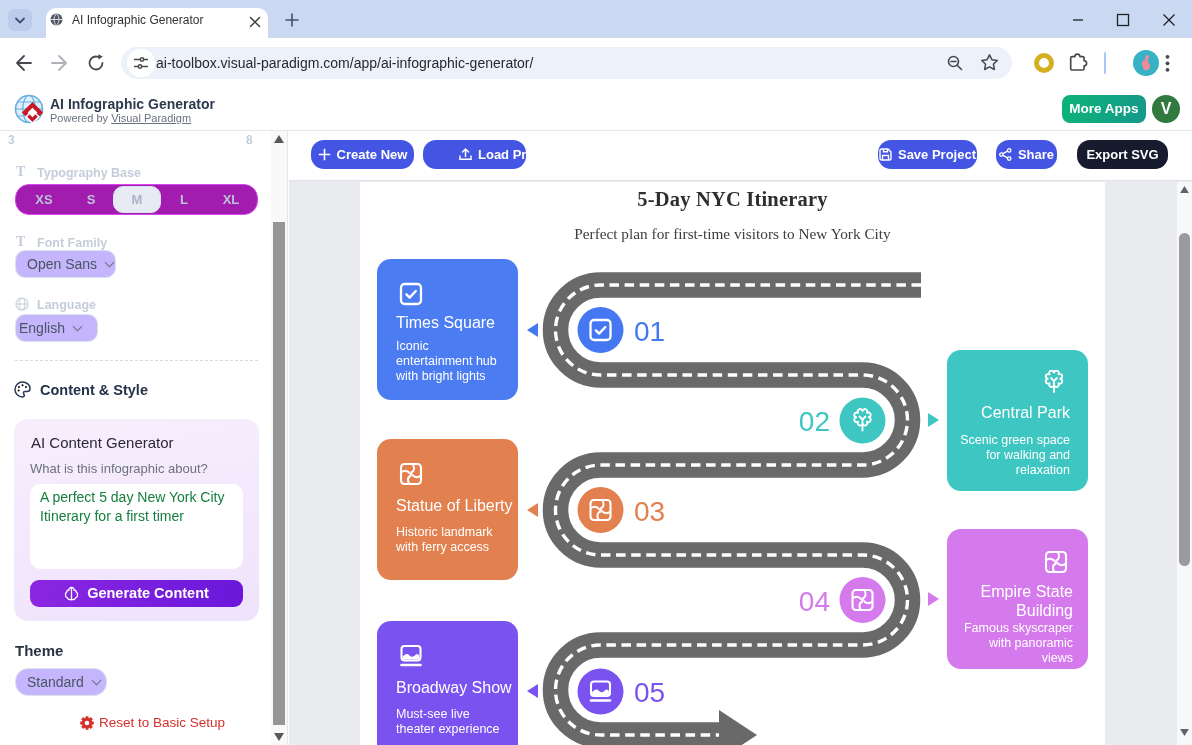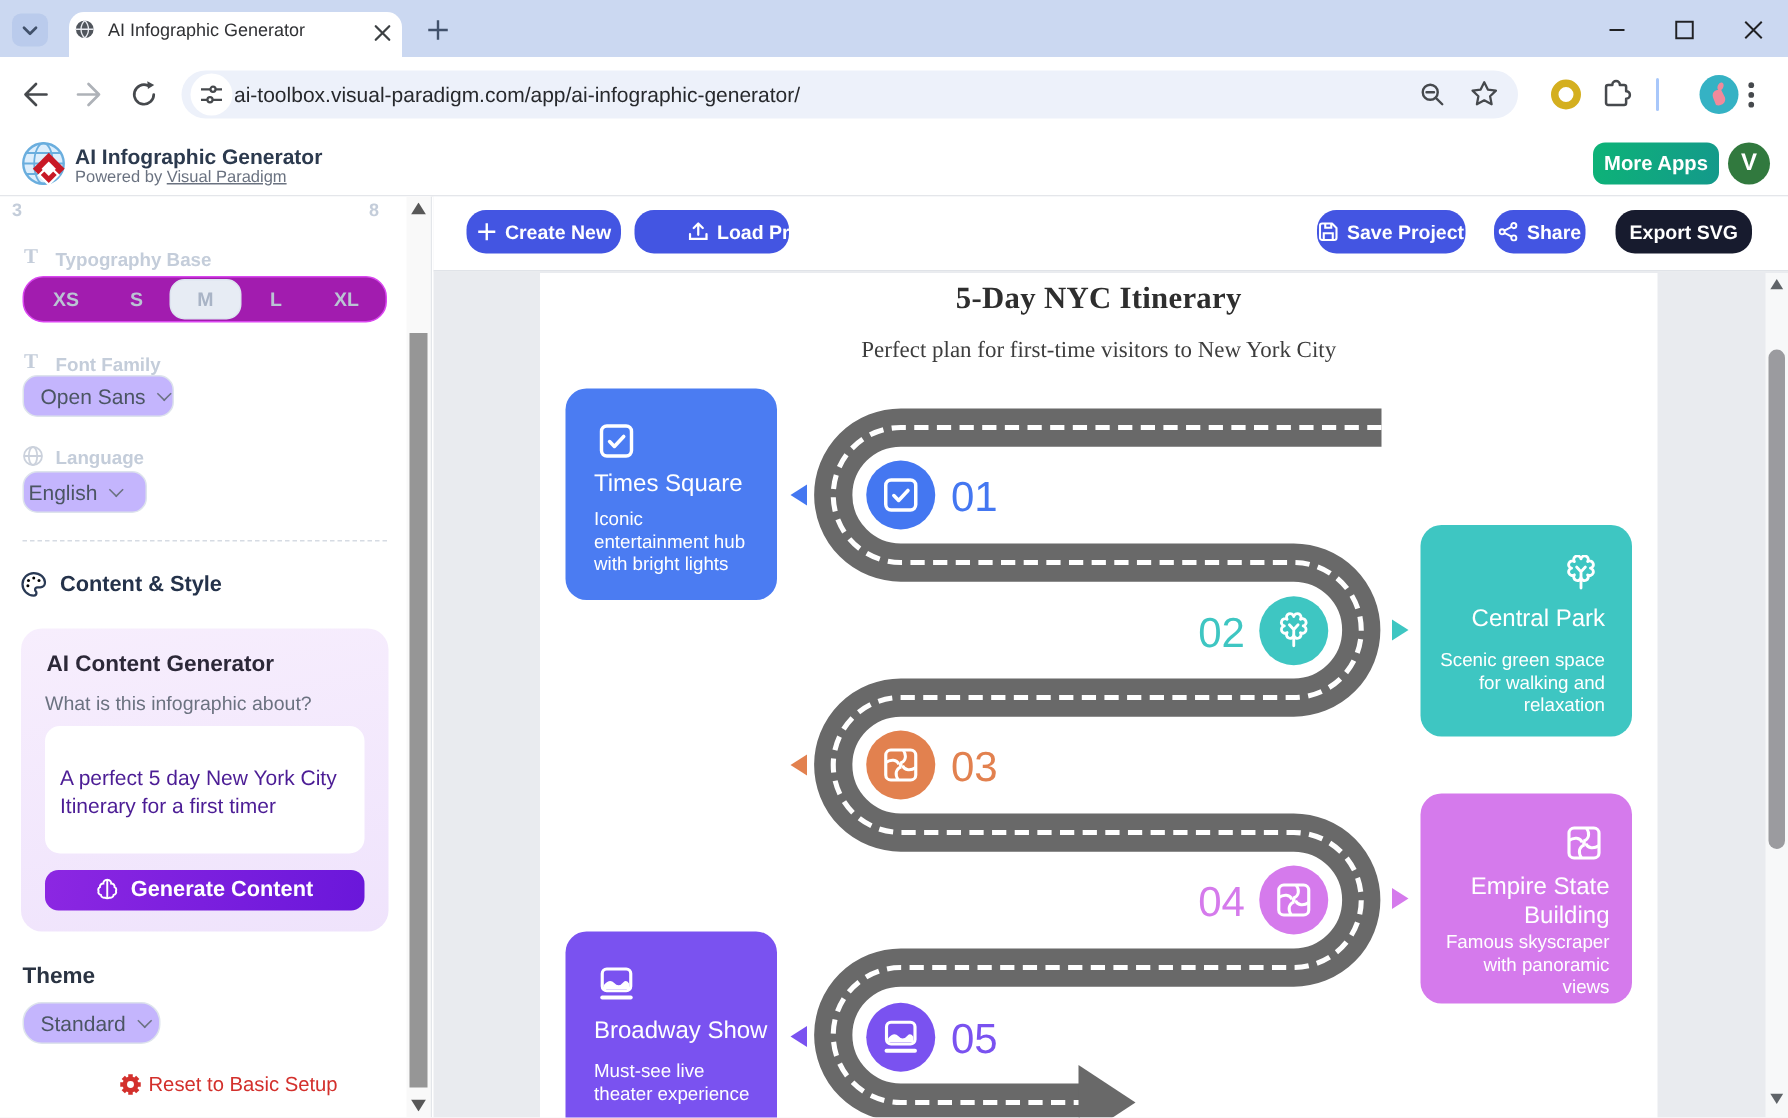--- a/index.html
+++ b/index.html
@@ -26,21 +26,21 @@
 
 #sidebar { position:absolute; left:0; top:131px; width:288px; height:614px; background:#fff; border-right:1px solid #e3e6ea; }
 .faded { color:#c4cdda; font-weight:bold; }
 #seg { position:absolute; left:15px; top:53px; width:243px; height:31px; background:#a21caf; border:1px solid #d946ef; border-radius:14px; }
 .segitem { position:absolute; top:0; height:29px; line-height:29px; font-size:13px; font-weight:bold; color:#bac4d3; text-align:center; }
 #segm { position:absolute; left:97px; top:1px; width:48px; height:27px; background:#e7ecf4; border:1px solid #dde4ef; border-radius:10px; }
 .select { position:absolute; background:#c4b5fd; border:1px solid #dde3ec; border-radius:10px; font-size:14px; color:#4b5563; white-space:nowrap; overflow:hidden; }
 .chev { display:inline-block; width:7px; height:7px; border-right:1.6px solid #6b7280; border-bottom:1.6px solid #6b7280; transform:rotate(45deg); margin-left:9px; vertical-align:3px; }
 #panel { position:absolute; left:14px; top:288px; width:245px; height:202px; border-radius:14px; background:linear-gradient(170deg,#f7eefd,#efe3fc); }
 #genbtn { position:absolute; left:16px; top:161px; width:213px; height:27px; border-radius:9px; background:linear-gradient(100deg,#8c27e2,#6a17da); color:#fff; font-size:14.5px; font-weight:bold; text-align:center; line-height:27px; }
-#txtarea { position:absolute; left:16px; top:65px; width:213px; height:85px; border-radius:10px; background:#fff; font-size:14px; color:#4c1d95; padding:25px 10px; line-height:18.5px; white-space:nowrap; }
+#txtarea { position:absolute; left:16px; top:65px; width:213px; height:85px; border-radius:10px; background:#fff; font-size:14px; color:#15803d; padding:4px 10px; line-height:18.5px; white-space:nowrap; }
 
 
 #sscroll { position:absolute; left:271px; top:0px; width:16px; height:614px; background:#f9f9f9; }
 #sthumb { position:absolute; left:2px; top:91px; width:12px; height:503px; background:#969696; border-radius:0px; }
 
 
 #main { position:absolute; left:289px; top:131px; width:903px; height:614px; background:#e9ebef; }
 #mtoolbar { position:absolute; left:0; top:0; width:903px; height:50px; background:#fff; border-bottom:1px solid #e0e3e8; }
 .btn { position:absolute; top:9px; height:29px; border-radius:13px; background:#4355e2; color:#fff; font-size:13px; font-weight:bold; line-height:29px; text-align:center; white-space:nowrap; overflow:hidden; }
 #mscroll { position:absolute; left:888px; top:51px; width:15px; height:563px; background:#f7f8f9; }
@@ -175,21 +175,21 @@
     <svg class="abs" style="left:14px;top:250px;" width="17" height="17" viewBox="0 0 17 17">
         <path d="M8.5 1 C4.4 1 1 4.4 1 8.5 C1 12.6 4.4 16 8.5 16 C9.6 16 10.3 15.2 10.3 14.3 C10.3 13.8 10.1 13.4 9.8 13.1 C9.5 12.8 9.4 12.5 9.4 12.1 C9.4 11.2 10.1 10.5 11 10.5 L12.9 10.5 C14.6 10.5 16 9.1 16 7.4 C16 3.8 12.6 1 8.5 1 Z" fill="none" stroke="#2a3a55" stroke-width="1.5"></path>
         <circle cx="5" cy="6" r="1"></circle>
         <circle cx="8.5" cy="4.3" r="1"></circle>
         <circle cx="12" cy="6" r="1"></circle>
         <circle cx="4.6" cy="9.5" r="1"></circle>
       </svg>
     <div class="abs" style="left:40px; top:251px; font-size:14.5px; font-weight:bold; color:#24324a;">Content &amp; Style</div>
 
     <div id="panel">
-      <div class="abs" style="left:17px; top:15px; font-size:15px; font-weight:bold; color:#2c2838;">AI Content Generator</div>
+      <div class="abs" style="left:17px; top:15px; font-size:15px; font-weight:normal; color:#2c2838;">AI Content Generator</div>
       <div class="abs" style="left:16px; top:42px; font-size:13px; color:#6b7280;">What is this infographic about?</div>
       <div id="txtarea">A perfect 5 day New York City<br>Itinerary for a first timer</div>
       <div id="genbtn"><svg width="15" height="15" viewBox="0 0 15 15" style="vertical-align:-3px;margin-right:8px;">
             <g fill="none" stroke="#fff" stroke-width="1.3">
               <path d="M7.5 1.5 C5.5 1.5 4.8 3 4.9 4 C3.5 4 2.5 5 2.6 6.4 C1.6 6.8 1.2 8 1.7 9 C1.2 10.2 2 11.5 3.3 11.7 C3.5 13 4.8 13.8 6 13.4 C6.5 13.9 8.5 13.9 9 13.4 C10.2 13.8 11.5 13 11.7 11.7 C13 11.5 13.8 10.2 13.3 9 C13.8 8 13.4 6.8 12.4 6.4 C12.5 5 11.5 4 10.1 4 C10.2 3 9.5 1.5 7.5 1.5 Z M7.5 1.8 V13.6"></path>
             </g>
           </svg>Generate Content</div>
     </div>
 
     <div class="abs" style="left:15px; top:511px; font-size:15px; font-weight:bold; color:#2a3342;">Theme</div>
@@ -297,20 +297,27 @@
         <div class="ctitle" style="left:19px; top:55px;">Times Square</div>
         <div class="cdesc" style="left:19px; top:80px; width:110px;">Iconic<br>entertainment hub<br>with bright lights</div>
       </div>
       <div class="card" style="left:587px; top:168px; height:141px; background:#3ec6c2; text-align:right;">
         <svg width="24" height="24" viewBox="-12 -12 24 24" style="position:absolute;right:22px;top:20px;">
             <use href="#ic-tree"></use>
           </svg>
         <div class="ctitle" style="right:18px; top:54px;">Central Park</div>
         <div class="cdesc" style="right:18px; top:83px; width:112px;">Scenic green space<br>for walking and<br>relaxation</div>
       </div>
+      <div class="card" style="left:17px; top:257px; height:141px; background:#e2814f;">
+        <svg width="24" height="24" viewBox="-12 -12 24 24" style="position:absolute;left:22px;top:23px;">
+            <use href="#ic-pin"></use>
+          </svg>
+        <div class="ctitle" style="left:19px; top:58px;">Statue of Liberty</div>
+        <div class="cdesc" style="left:19px; top:86px; width:118px;">Historic landmark<br>with ferry access</div>
+      </div>
       <div class="card" style="left:587px; top:347px; height:140px; background:#d57aec; text-align:right;">
         <svg width="24" height="24" viewBox="-12 -12 24 24" style="position:absolute;right:20px;top:21px;">
             <use href="#ic-pin"></use>
           </svg>
         <div class="ctitle" style="right:15px; top:54px; width:110px;">Empire State Building</div>
         <div class="cdesc" style="right:15px; top:92px; width:120px;">Famous skyscraper<br>with panoramic<br>views</div>
       </div>
       <div class="card" style="left:17px; top:439px; height:141px; background:#7a52f0;">
         <svg width="24" height="24" viewBox="-12 -12 24 24" style="position:absolute;left:22px;top:23px;">
             <use href="#ic-pano"></use>

